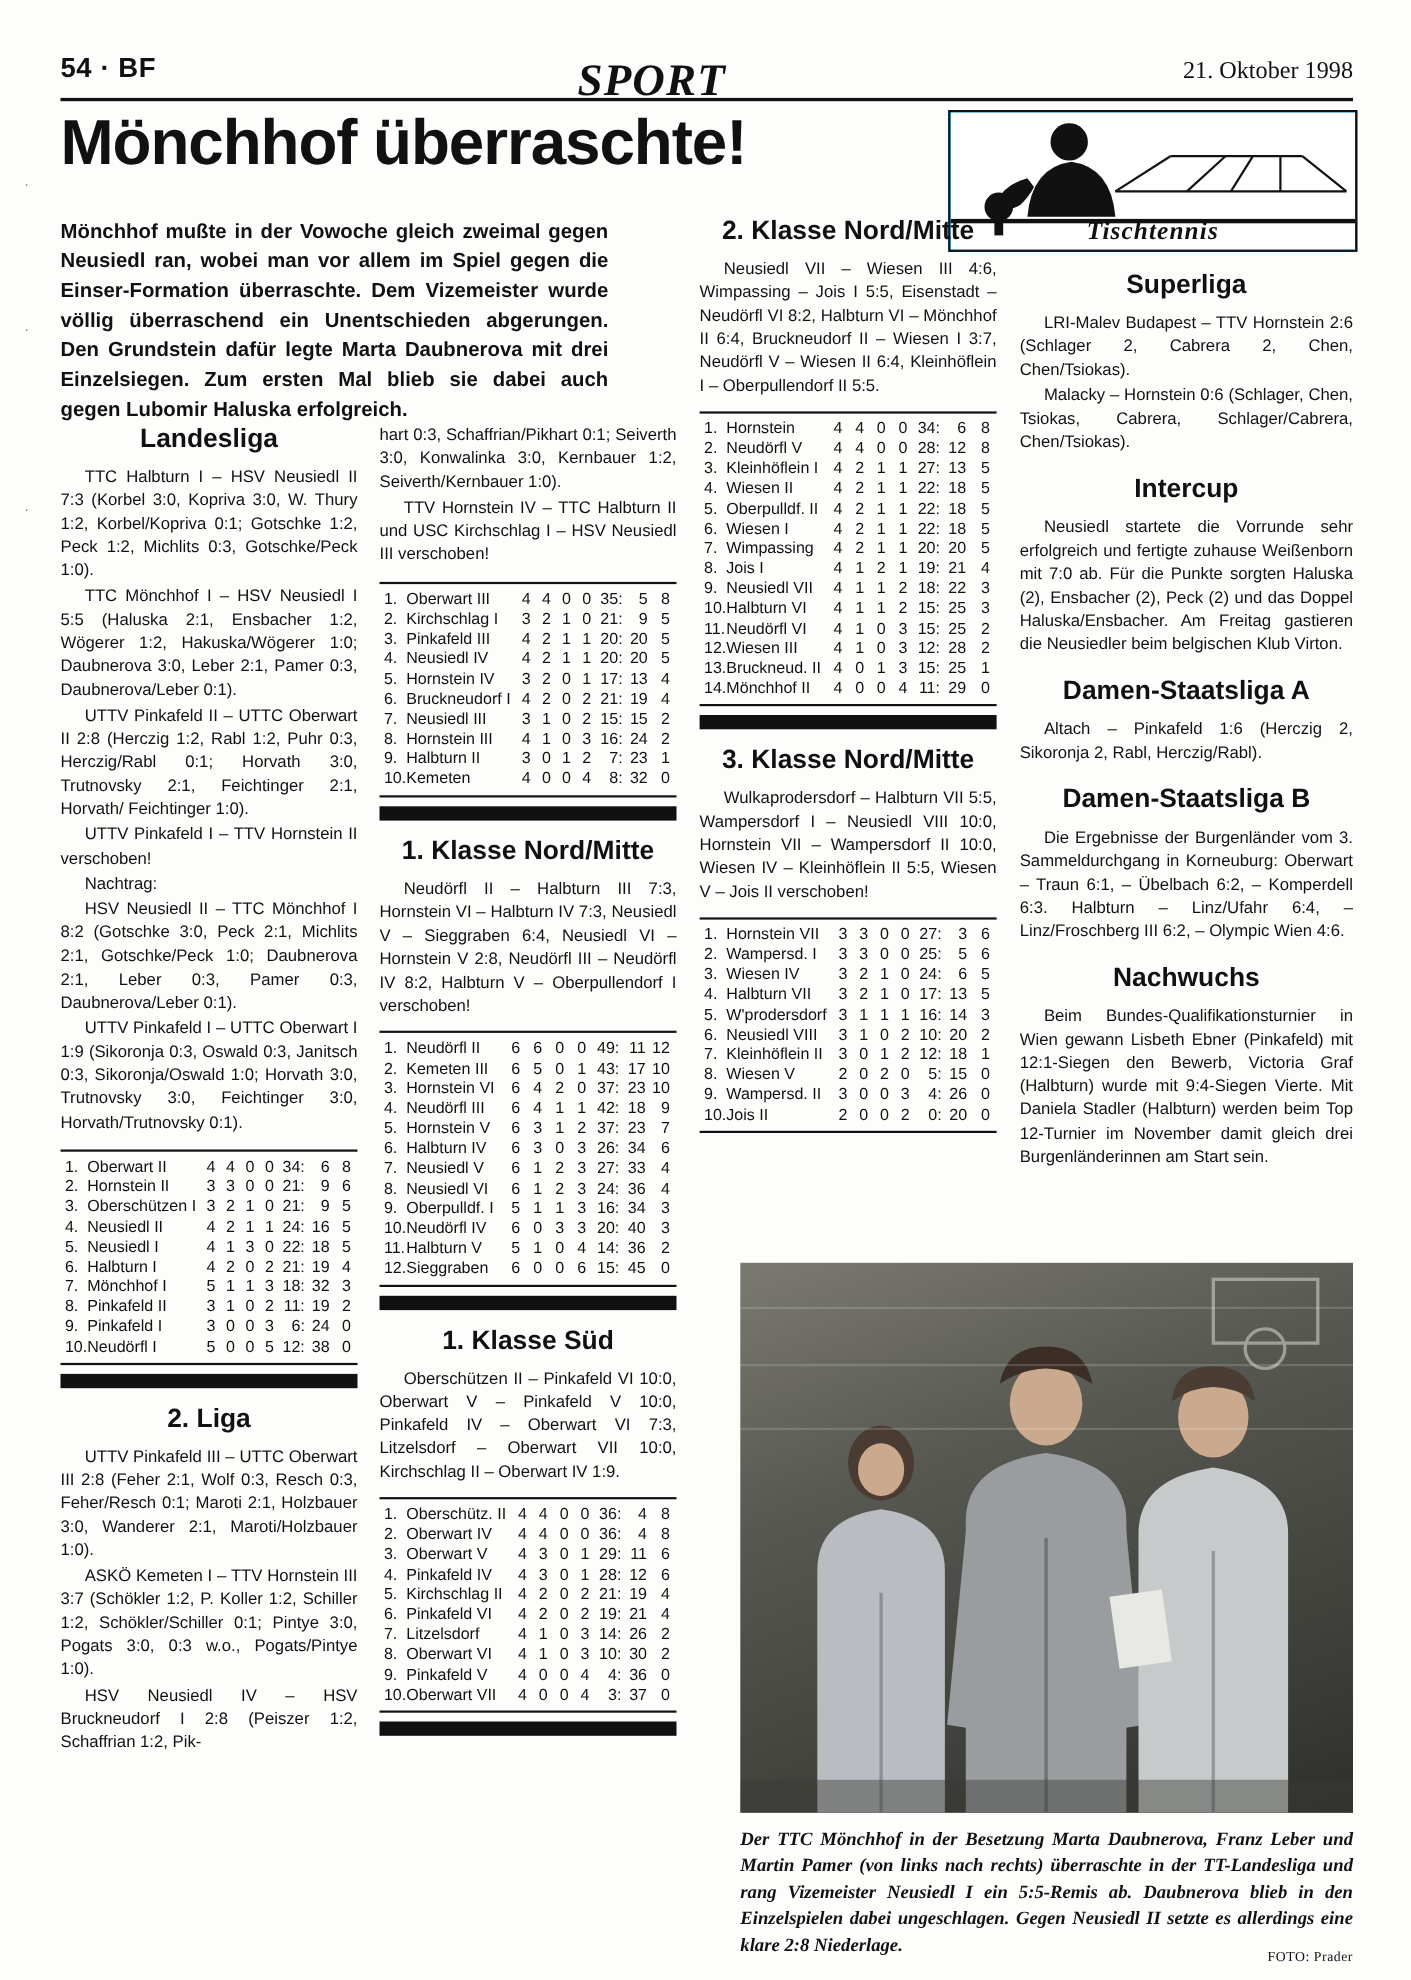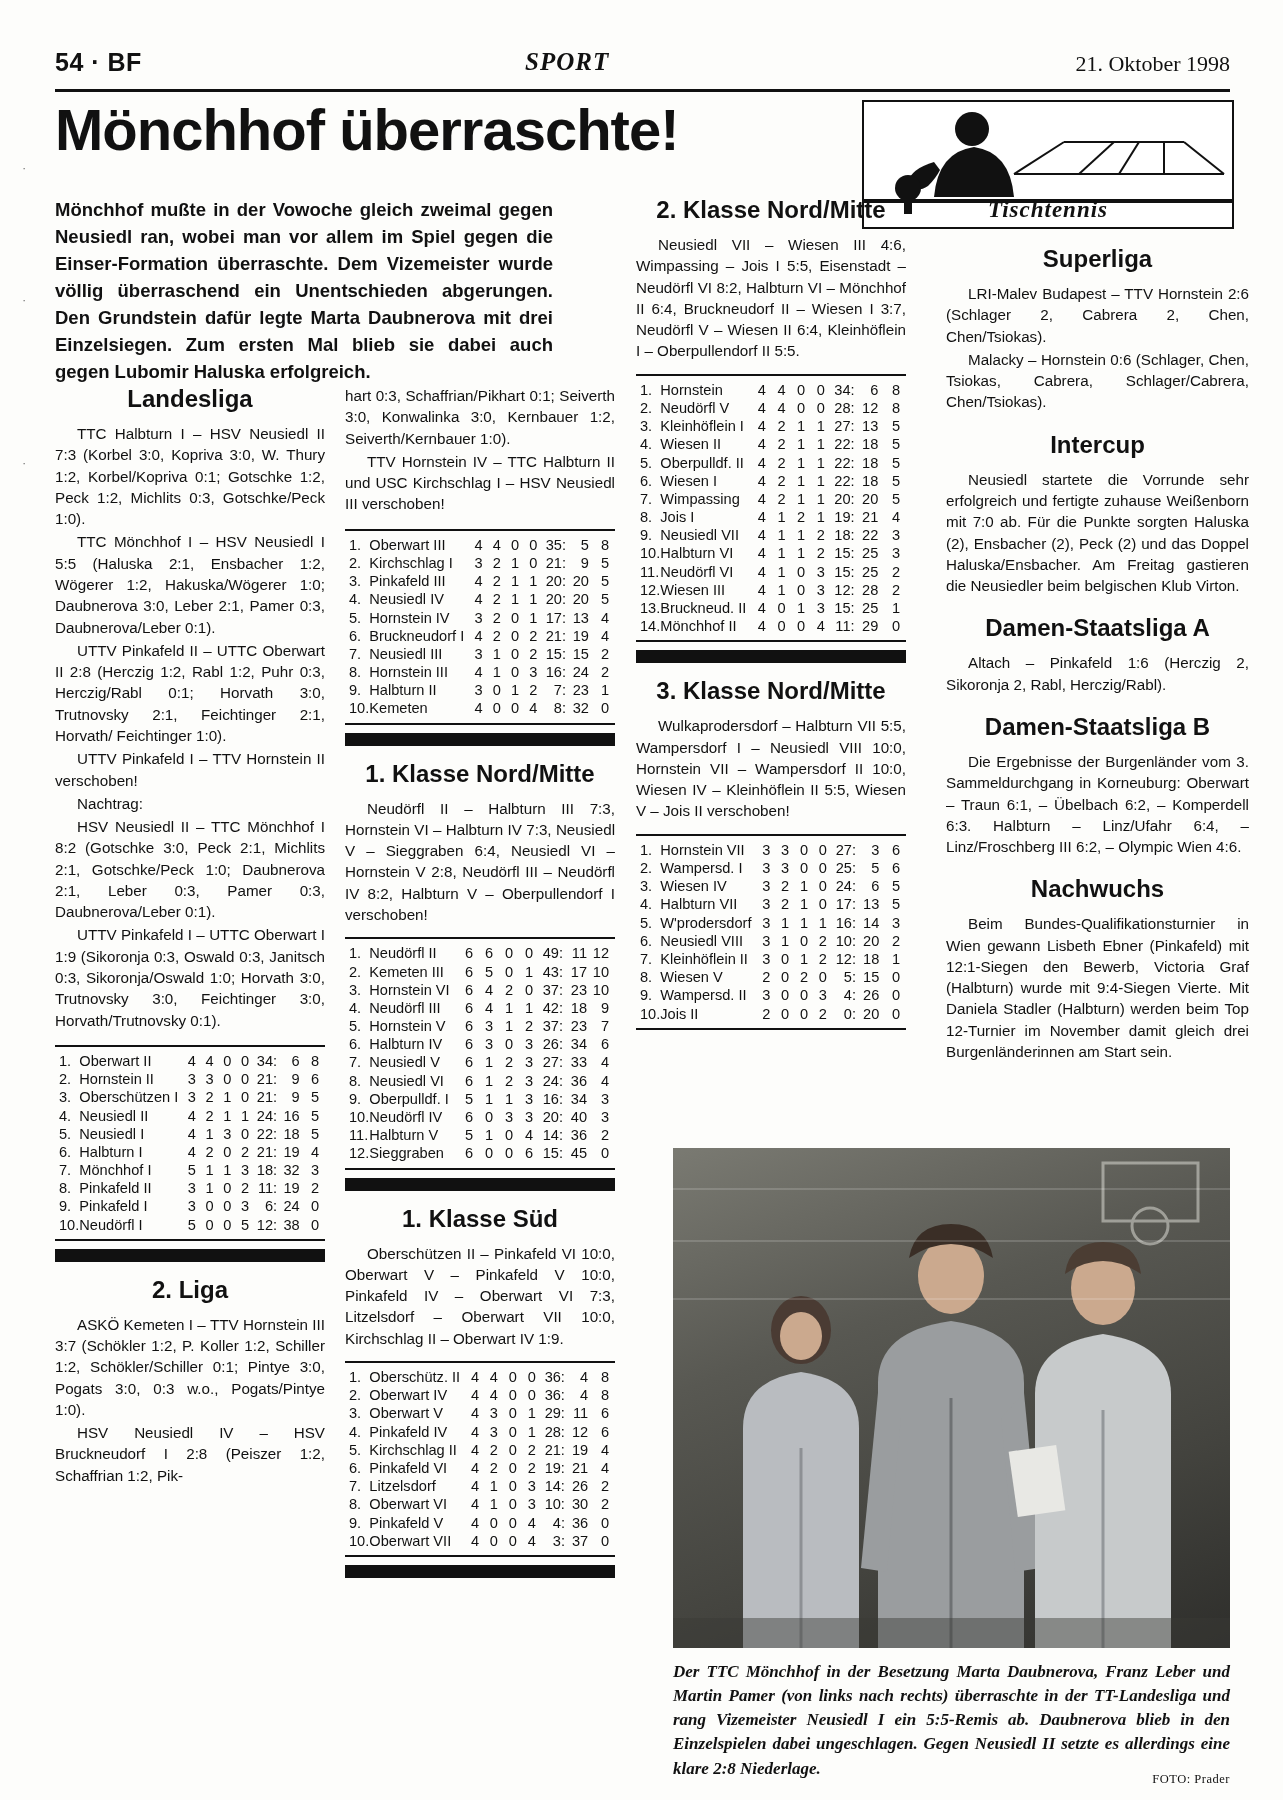--- a/index.html
+++ b/index.html
@@ -20,21 +20,21 @@
   .masthead{
     position:absolute;left:55px;top:48px;width:1175px;height:40px;
   }
   .masthead .pageno{
     position:absolute;left:0;top:0;
     font-weight:bold;font-size:25px;letter-spacing:0.5px;
   }
   .masthead .sport{
     position:absolute;left:470px;top:0;
     font-family:"Liberation Serif", serif;
-    font-style:italic;font-weight:bold;font-size:25px;
+    font-style:italic;font-weight:bold;font-size:41px;
     letter-spacing:1px;
   }
   .masthead .date{
     position:absolute;right:0;top:3px;
     font-family:"Liberation Serif", serif;
     font-size:22px;
   }
   .rule{
     position:absolute;left:55px;top:89px;width:1175px;height:3px;background:#111;
   }
@@ -60,21 +60,21 @@
     text-align:center;
     font-family:"Liberation Serif", serif;
     font-style:italic;font-weight:bold;font-size:23px;
     letter-spacing:1px;
   }
   
   .col{position:absolute;top:0;}
   .col1{left:55px;width:270px;}
   .col2{left:345px;width:270px;}
   .col3{left:636px;width:270px;}
-  .col4{left:946px;width:303px;}
+  .col4{left:927px;width:303px;}
 
   h2.sec{
     font-size:24px;font-weight:bold;text-align:center;margin:0 0 10px 0;
   }
   p.body{
     font-size:15.2px;line-height:1.4;text-align:justify;margin:0 0 2px 0;
     text-indent:22px;
   }
   p.body.noind{text-indent:0;}
 
@@ -282,20 +282,21 @@
               <td class="gf">12:</td>
               <td class="ga">38</td>
               <td class="pts">0</td>
             </tr>
           </tbody>
         </table>
     </div>
     <div class="blackbar"></div>
 
     <h2 class="sec">2. Liga</h2>
+    <p class="body">UTTV Pinkafeld III – UTTC Oberwart III 2:8 (Feher 2:1, Wolf 0:3, Resch 0:3, Feher/Resch 0:1; Maroti 2:1, Holzbauer 3:0, Wanderer 2:1, Maroti/Holzbauer 1:0).</p>
     <p class="body">ASKÖ Kemeten I – TTV Hornstein III 3:7 (Schökler 1:2, P. Koller 1:2, Schiller 1:2, Schökler/Schiller 0:1; Pintye 3:0, Pogats 3:0, 0:3 w.o., Pogats/Pintye 1:0).</p>
     <p class="body">HSV Neusiedl IV – HSV Bruckneudorf I 2:8 (Peiszer 1:2, Schaffrian 1:2, Pik-</p>
   </div>
 
   <div class="col col2" style="top:385px;">
     <p class="body noind">hart 0:3, Schaffrian/Pikhart 0:1; Seiverth 3:0, Konwalinka 3:0, Kernbauer 1:2, Seiverth/Kernbauer 1:0).</p>
     <p class="body">TTV Hornstein IV – TTC Halbturn II und USC Kirchschlag I – HSV Neusiedl III verschoben!</p>
 
     <div class="tablebox" style="margin-top:14px;">
       <table class="std">

